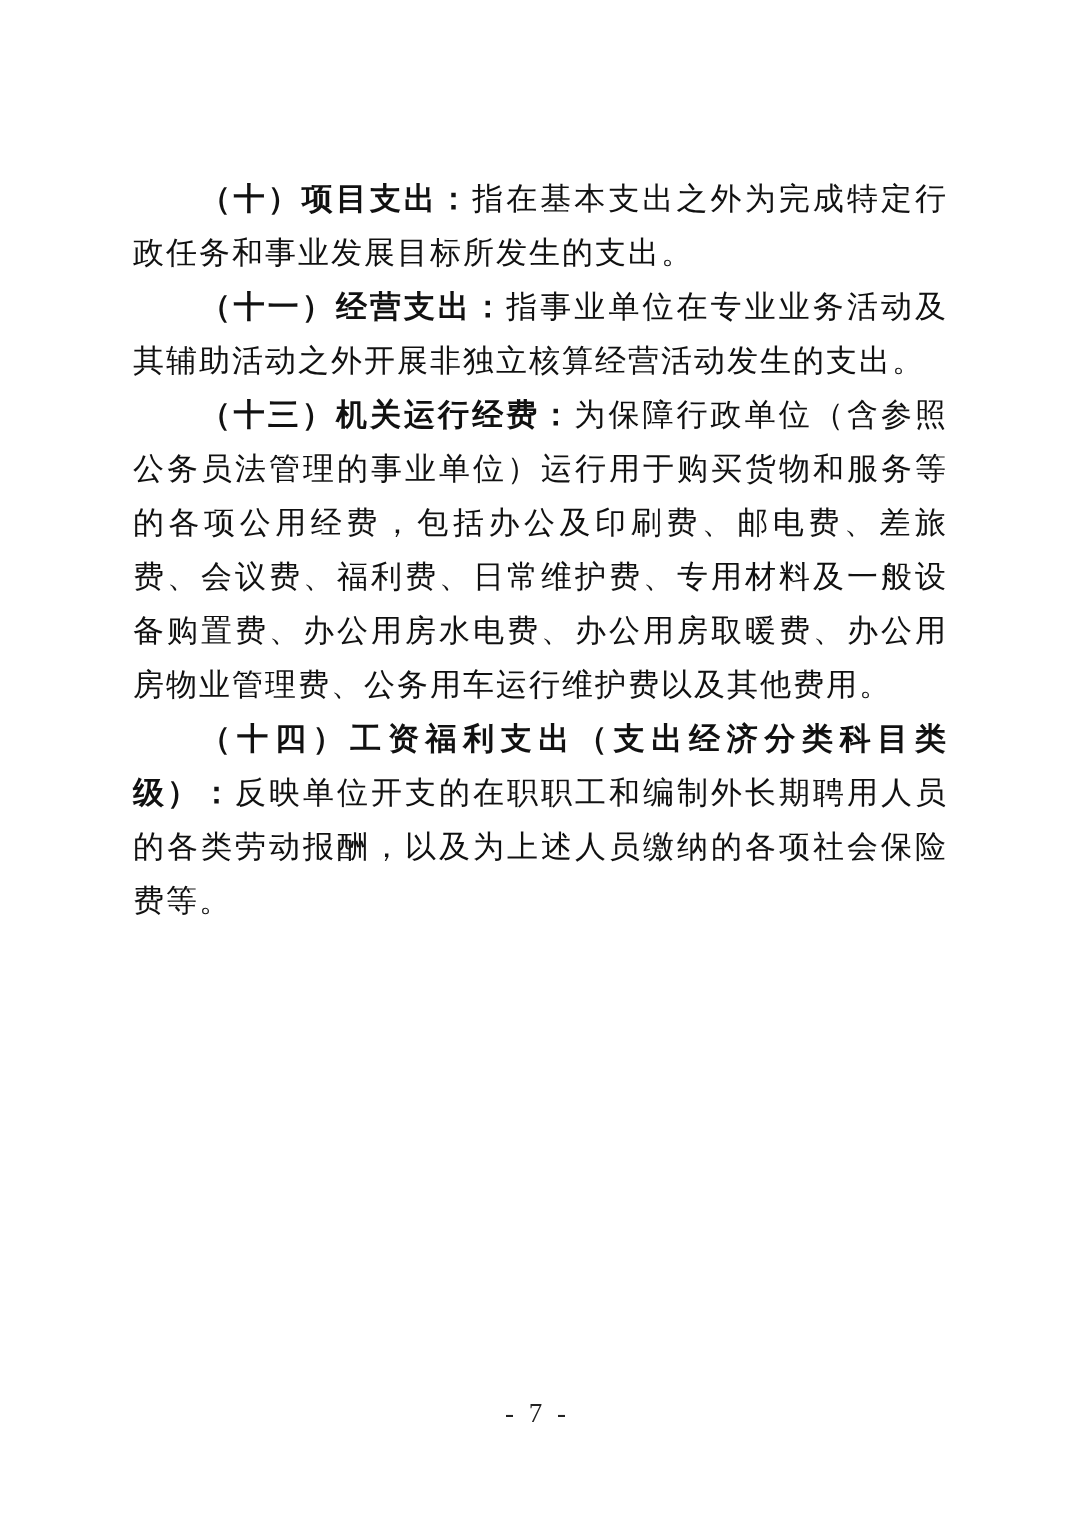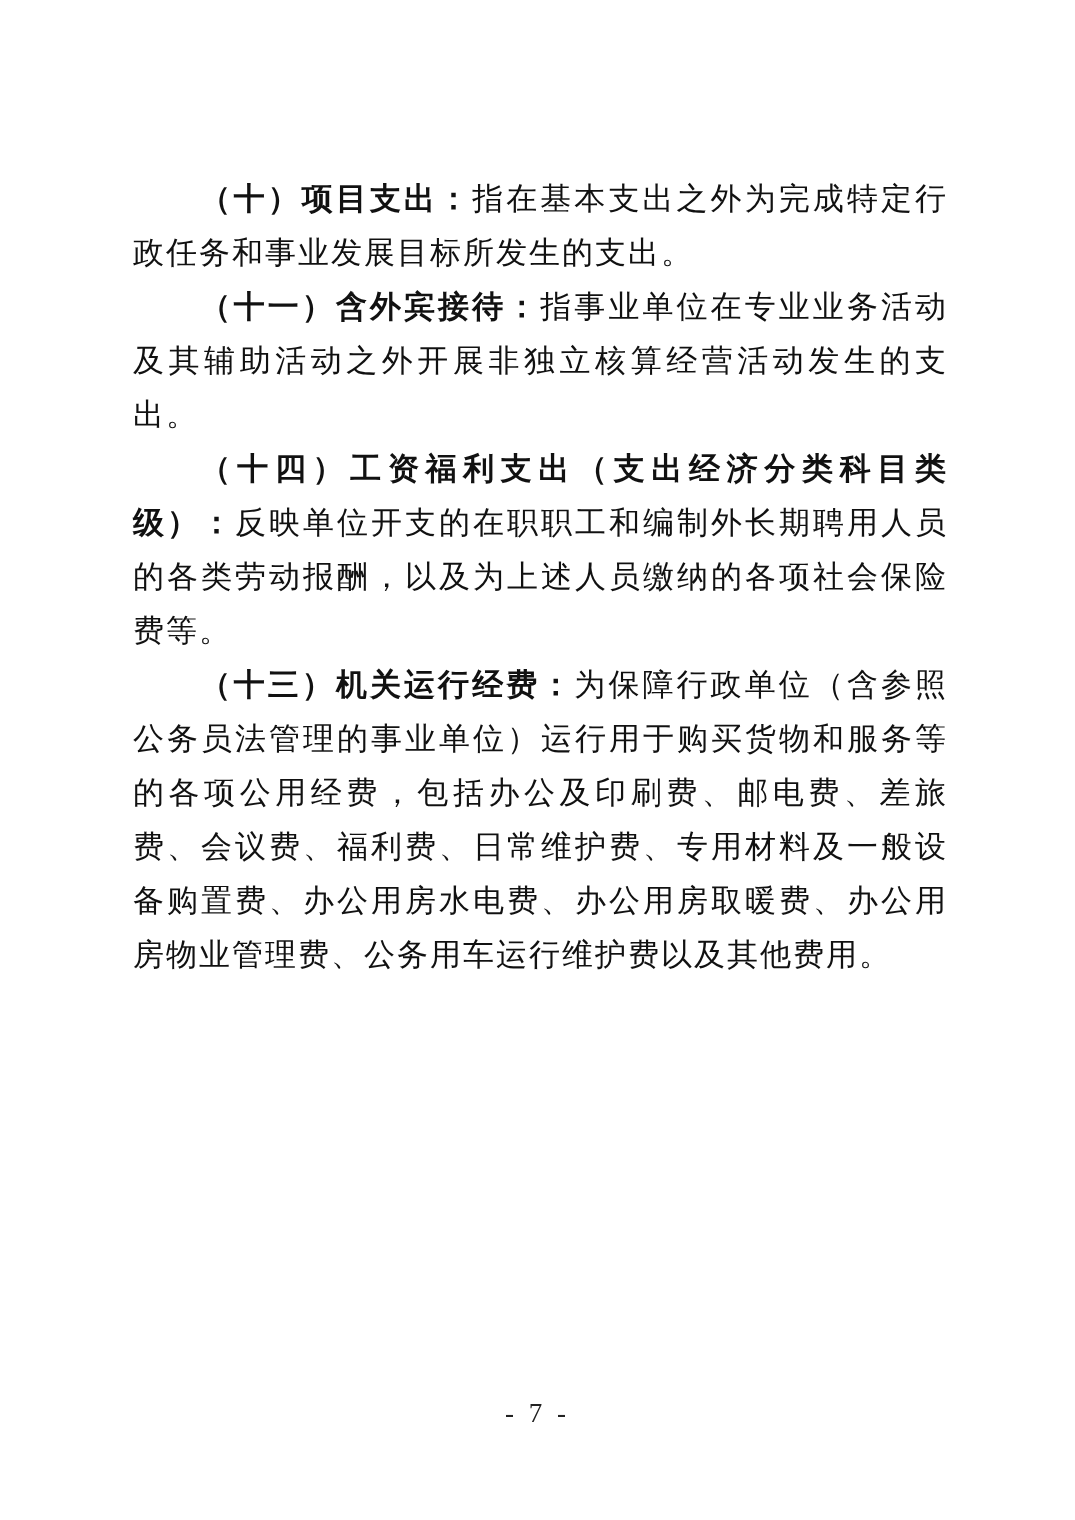--- a/index.html
+++ b/index.html
@@ -52,23 +52,23 @@
   }
 </style>
 </head>
 <body>
 
 <div class="page">
   <div class="content">
 
     <p class="para"><b class="head">（十）项目支出：</b><span class="body">指在基本支出之外为完成特定行政任务和事业发展目标所发生的支出。</span></p>
 
-    <p class="para"><b class="head">（十一）含外宾接待：</b><span class="body">指事业单位在专业业务活动及其辅助活动之外开展非独立核算经营活动发生的支出。</span></p>
+    <p class="para"><b class="head">（十一）经营支出：</b><span class="body">指事业单位在专业业务活动及其辅助活动之外开展非独立核算经营活动发生的支出。</span></p>
 
 
+    <p class="para"><b class="head">（十三）机关运行经费：</b><span class="body">为保障行政单位（含参照公务员法管理的事业单位）运行用于购买货物和服务等的各项公用经费，包括办公及印刷费、邮电费、差旅费、会议费、福利费、日常维护费、专用材料及一般设备购置费、办公用房水电费、办公用房取暖费、办公用房物业管理费、公务用车运行维护费以及其他费用。</span></p>
+
     <p class="para"><b class="head">（十四）工资福利支出（支出经济分类科目类级）：</b><span class="body">反映单位开支的在职职工和编制外长期聘用人员的各类劳动报酬，以及为上述人员缴纳的各项社会保险费等。</span></p>
-
-    <p class="para"><b class="head">（十三）机关运行经费：</b><span class="body">为保障行政单位（含参照公务员法管理的事业单位）运行用于购买货物和服务等的各项公用经费，包括办公及印刷费、邮电费、差旅费、会议费、福利费、日常维护费、专用材料及一般设备购置费、办公用房水电费、办公用房取暖费、办公用房物业管理费、公务用车运行维护费以及其他费用。</span></p>
 
   </div>
 
   <div class="footer">- 7 -</div>
 </div>
 
 </body></html>

